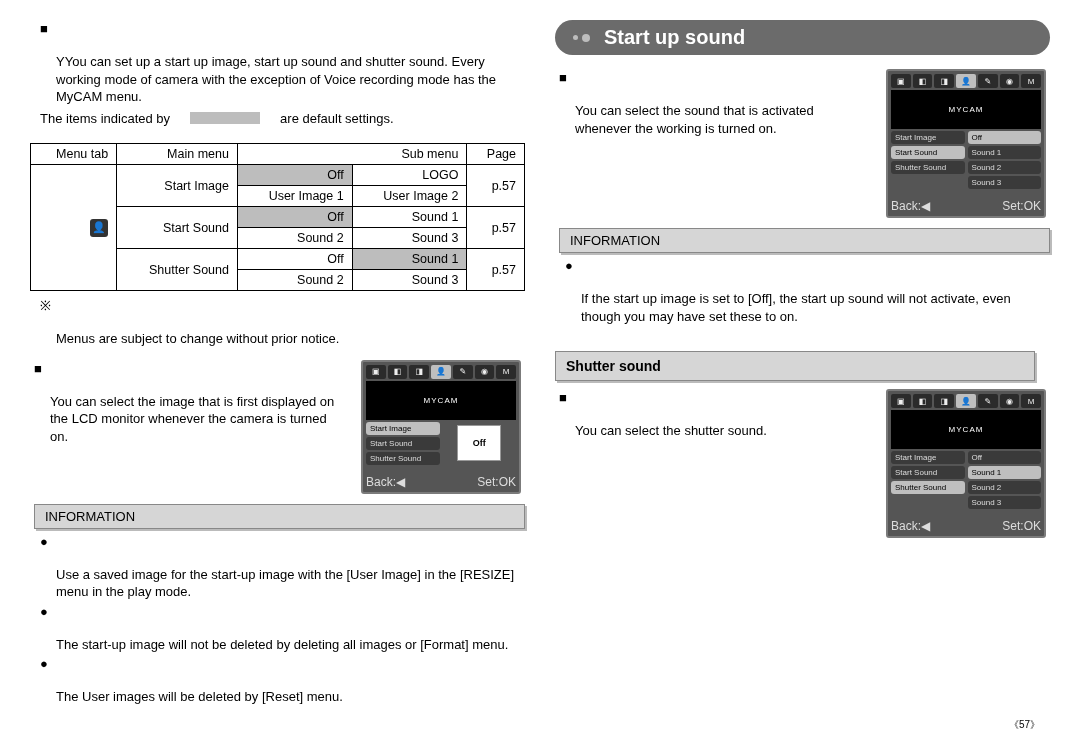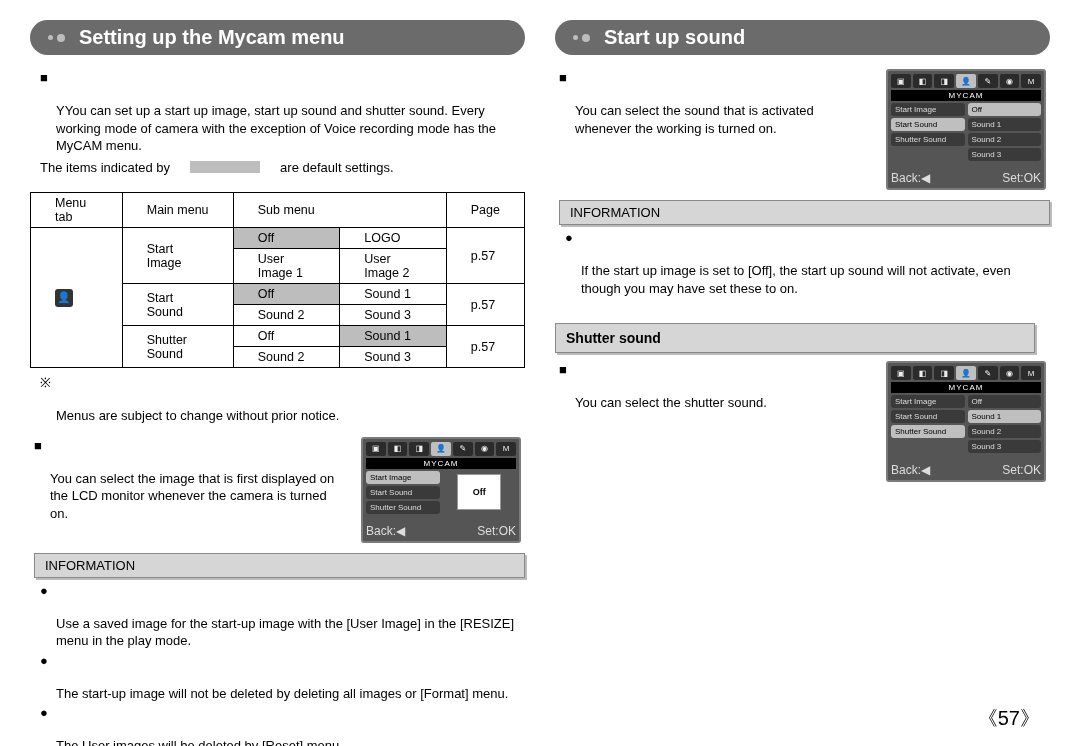--- a/index.html
+++ b/index.html
@@ -56,22 +56,22 @@
     width: 70px; height: 12px; background:#bdbdbd; display:inline-block;
   }
   table.menu {
     border-collapse: collapse;
     width: 100%;
     font-size: 12.5px;
     margin: 6px 0 6px 0;
   }
   table.menu td, table.menu th {
     border: 1px solid #000;
-    padding: 3px 24px;
-    text-align: left;
+    padding: 3px 8px;
+    text-align: right;
     font-weight: normal;
   }
   .shade { background:#bdbdbd; }
   .section-label {
     background: #d6d6d6;
     border: 1px solid #888;
     box-shadow: 2px 2px 0 #bbb;
     padding: 6px 10px;
     font-weight: bold;
     font-size: 14px;
@@ -111,21 +111,21 @@
   .lcd .topicons {
     display:flex; gap:2px; height:14px;
     margin-bottom:2px;
   }
   .lcd .topicons .ic {
     flex:1; background:#2b2b2b; border-radius:2px; display:flex;
     align-items:center; justify-content:center; font-size:8px; color:#eee;
   }
   .lcd .mycam {
     background:#000; color:#fff; text-align:center; font-size:8px;
-    padding:1px 0; letter-spacing:1px; margin-bottom:2px;
+    padding:15px 0; letter-spacing:1px; margin-bottom:2px;
   }
   .lcd .menuarea { display:flex; gap:3px; }
   .lcd .leftcol, .lcd .rightcol { flex:1; display:flex; flex-direction:column; gap:2px; }
   .lcd .pill {
     background:#3a3a3a; border-radius:3px; padding:2px 4px; font-size:8px;
     color:#ddd; white-space:nowrap; overflow:hidden;
   }
   .lcd .pill.sel { background:#bfbfbf; color:#000; }
   .lcd .bottom {
     display:flex; justify-content:space-between; margin-top:10px;
@@ -137,35 +137,30 @@
     color:#000; font-size:9px; font-weight:bold;
   }
   .menuicon {
     width:18px;height:18px;background:#333;border-radius:3px;display:inline-flex;
     align-items:center;justify-content:center;color:#fff;font-size:11px;
   }
   .page-number {
     position:absolute;
     bottom: 14px;
     right: 40px;
-    font-size: 20px;
+    font-size: 10px;
   }
 </style>
 </head>
 <body>
 
 <div class="page">
 
   <div class="col">
 
-    <div class="headbar">
-      <span class="dot small"></span>
-      <span class="dot"></span>
-      <span class="title">Setting up the Mycam menu</span>
-    </div>
 
     <div class="bullet-block">
       <div class="bullet-row">
         <span class="mk">■</span>
         <span class="tx">YYou can set up a start up image, start up sound and shutter sound. Every working mode of camera with the exception of Voice recording mode has the MyCAM menu.</span>
       </div>
       <div class="default-line">
         <span>The items indicated by</span>
         <span class="default-swatch"></span>
         <span>are default settings.</span>

